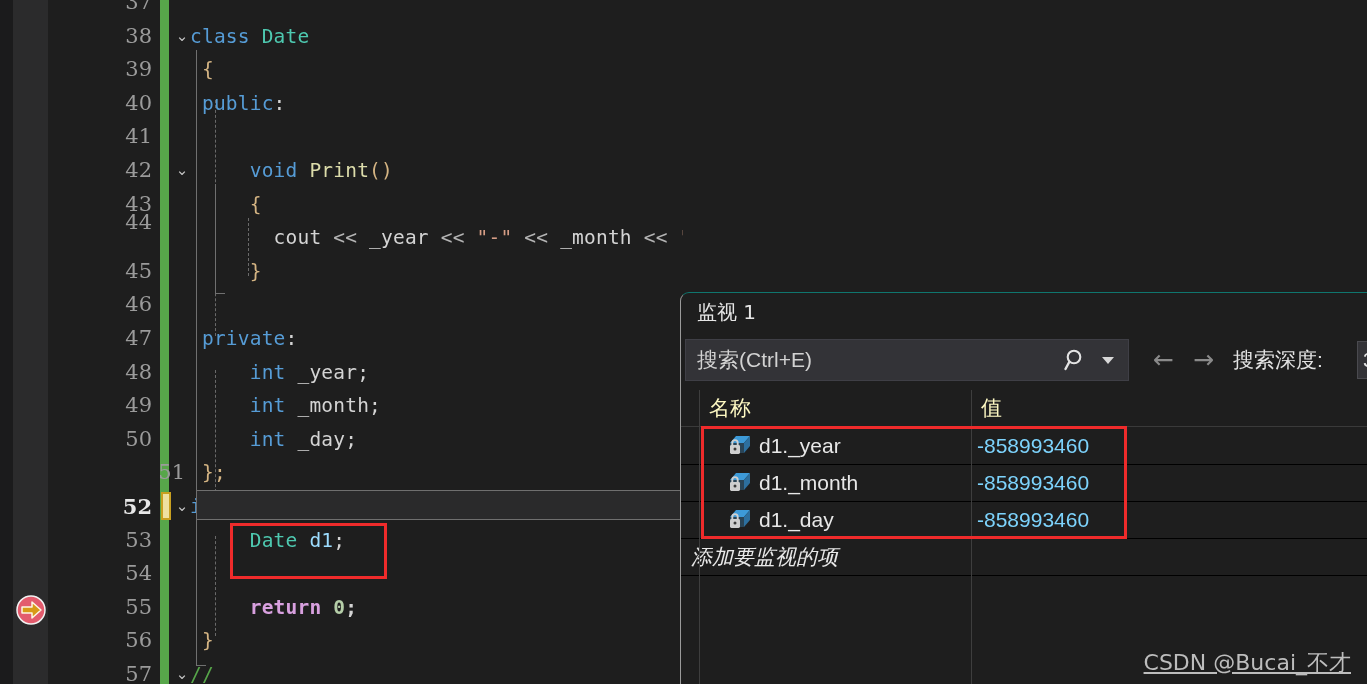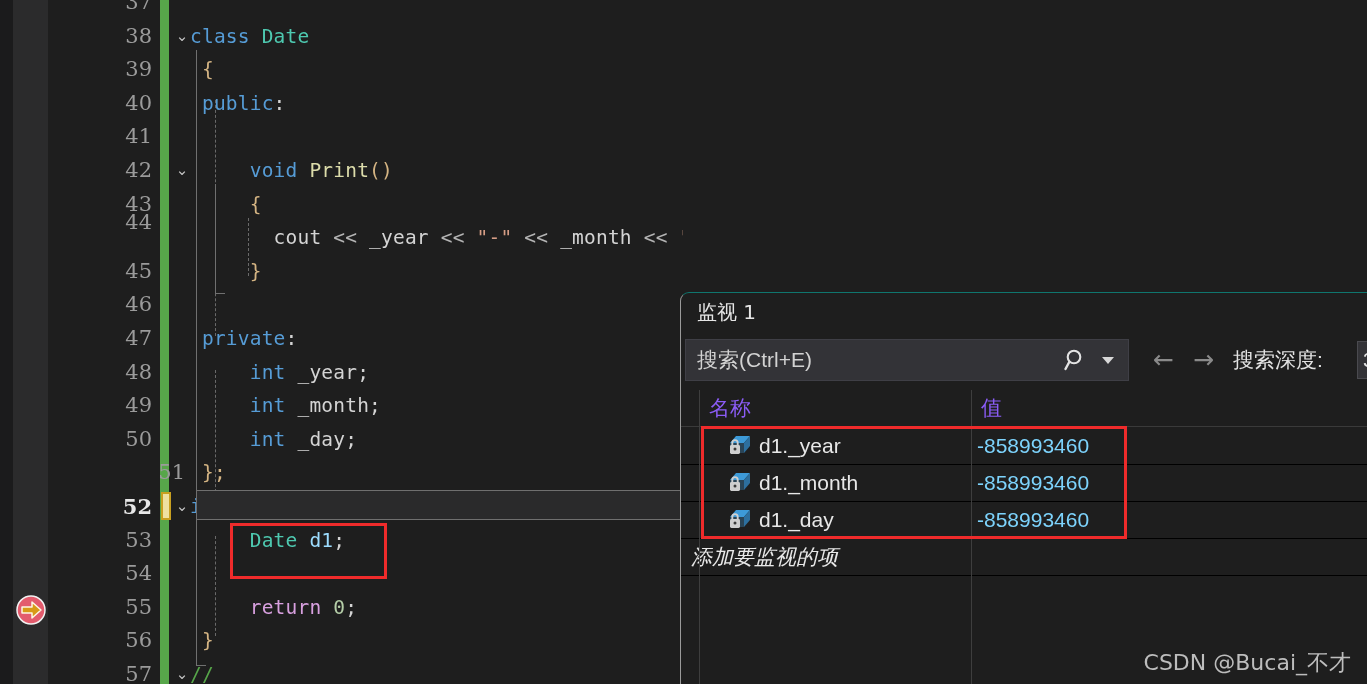--- a/index.html
+++ b/index.html
@@ -71,31 +71,31 @@
   .nav-arrow{position:absolute;top:0;line-height:42px;color:#8a8a8a;font-size:25px;
              font-family:"DejaVu Sans",sans-serif;}
   .depth-label{position:absolute;top:0;line-height:42px;color:#e2e2e2;font-size:21px;}
   .depth-box{position:absolute;left:676px;top:2px;width:28px;height:38px;background:#333337;
              border:1px solid #4a4a4f;box-sizing:border-box;}
   .depth-val{position:absolute;left:5px;top:0;line-height:36px;color:#e2e2e2;font-size:20px;}
 
   
   .col-header{position:absolute;left:0;top:97px;width:687px;height:36px;
               border-bottom:1px solid #3a3a3a;}
-  .hdr-cell{position:absolute;top:0;line-height:36px;color:#8b5cf6;font-size:21px;}
+  .hdr-cell{position:absolute;top:0;line-height:36px;color:#fef9c3;font-size:21px;}
   .vline{position:absolute;width:0;border-left:1px solid #3e3e3e;}
 
   .row{position:absolute;left:0;width:687px;height:37px;border-bottom:1px solid #000;}
   .row-icon{position:absolute;left:47px;top:6px;width:26px;height:24px;}
   .row-name{position:absolute;left:78px;top:0;line-height:37px;color:#e8e8e8;font-size:21px;}
   .row-value{position:absolute;left:296px;top:0;line-height:37px;color:#7dd3fc;font-size:21px;}
   .row-add{position:absolute;left:10px;top:0;line-height:37px;color:#e8e8e8;font-size:21px;font-style:italic;}
 
   .watermark{position:absolute;right:16px;bottom:6px;color:#bdbdbd;font-size:22px;
-             font-family:"DejaVu Sans","Liberation Sans",sans-serif;}
+             font-family:"DejaVu Sans","Liberation Sans",sans-serif;text-decoration:underline;}
 </style>
 </head>
 <body>
 
 <div id="root">
 
   <div id="editor">
     <div class="edge-strip"></div>
     <div class="bp-gutter"></div>
     <div class="num-col"></div>
@@ -131,21 +131,21 @@
         <div class="code" style="top: 422.8px;"><span class="pl">     </span><span class="kw">int</span><span class="pl"> _day;</span></div>
         <div class="lnum" style="top: 456.4px; margin-left: 33px;">51</div>
         <div class="code" style="top: 456.4px;"><span class="br"> };</span></div>
         <div class="lnum cur" style="top: 490px;">52</div>
         <div class="chev" style="top: 490px; left: 172px;">⌄</div>
         <div class="code" style="top: 490px;"><span class="kw">int </span><span class="fn">main</span><span class="br">()</span><span class="br"> {</span></div>
         <div class="lnum" style="top: 523.6px;">53</div>
         <div class="code" style="top: 523.6px;"><span class="pl">     </span><span class="type">Date</span><span class="pl"> </span><span class="var">d1</span><span class="pl">;</span></div>
         <div class="lnum" style="top: 557.2px;">54</div>
         <div class="lnum" style="top: 590.8px;">55</div>
-        <div class="code" style="top: 590.8px;"><span class="pl">     </span><span class="ctl">return</span><span class="pl"> </span><span class="num">0</span><span class="pl">;</span></div>
+        <div class="code" style="top: 590.8px; font-weight: bold;"><span class="pl">     </span><span class="ctl">return</span><span class="pl"> </span><span class="num">0</span><span class="pl">;</span></div>
         <div class="lnum" style="top: 624.4px;">56</div>
         <div class="code" style="top: 624.4px;"><span class="br"> }</span></div>
         <div class="lnum" style="top: 658px;">57</div>
         <div class="chev" style="top: 658px; left: 172px;">⌄</div>
         <div class="code" style="top: 658px;"><span class="com">//</span></div>
       </div>
 
     <div class="foldbar" style="left:196px;top:50px;height:452px;">
       <div class="tick" style="top:451px;"></div>
     </div>

